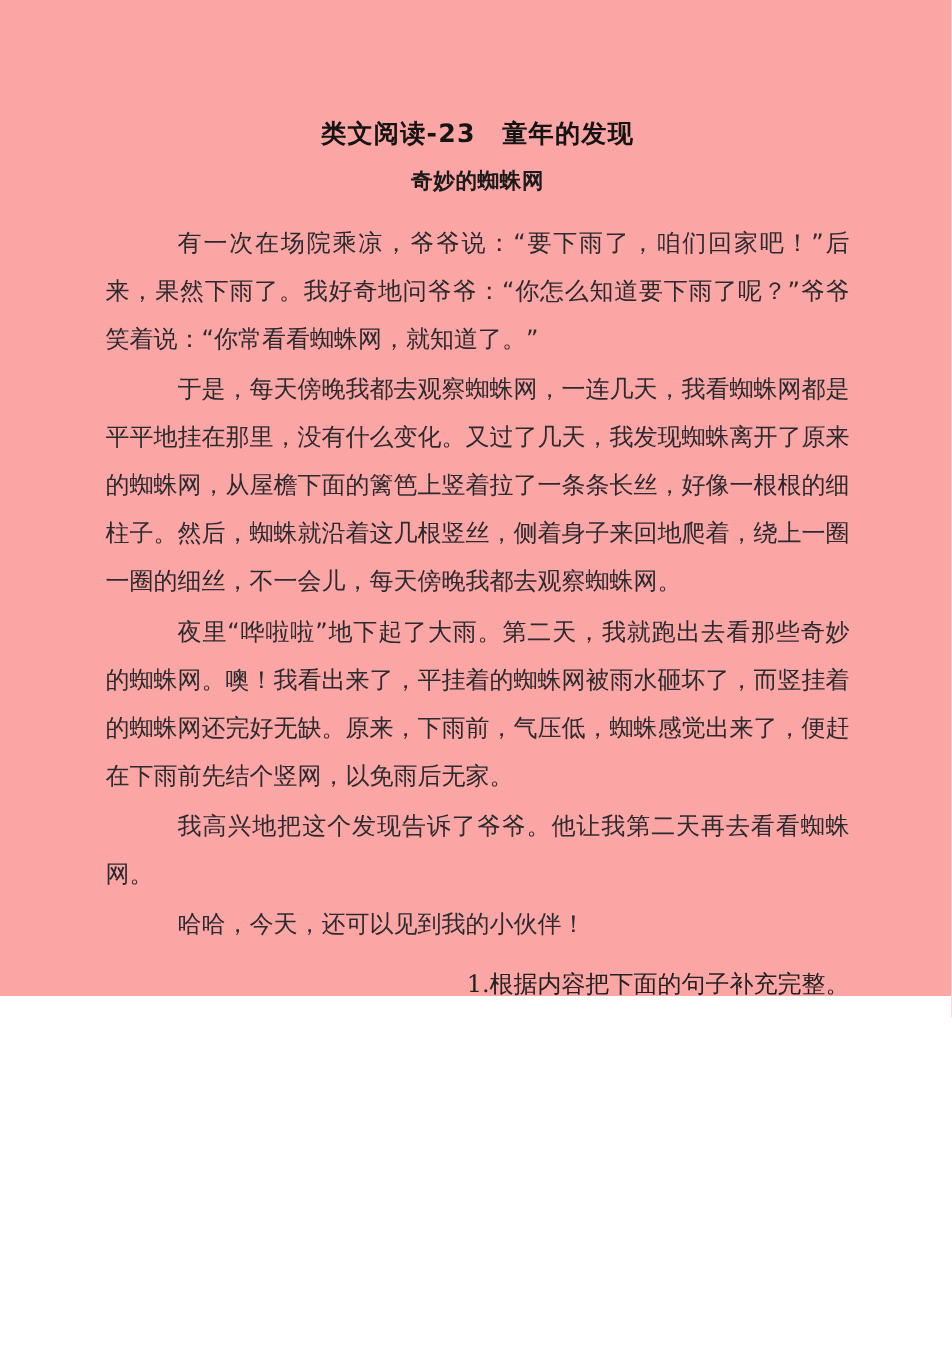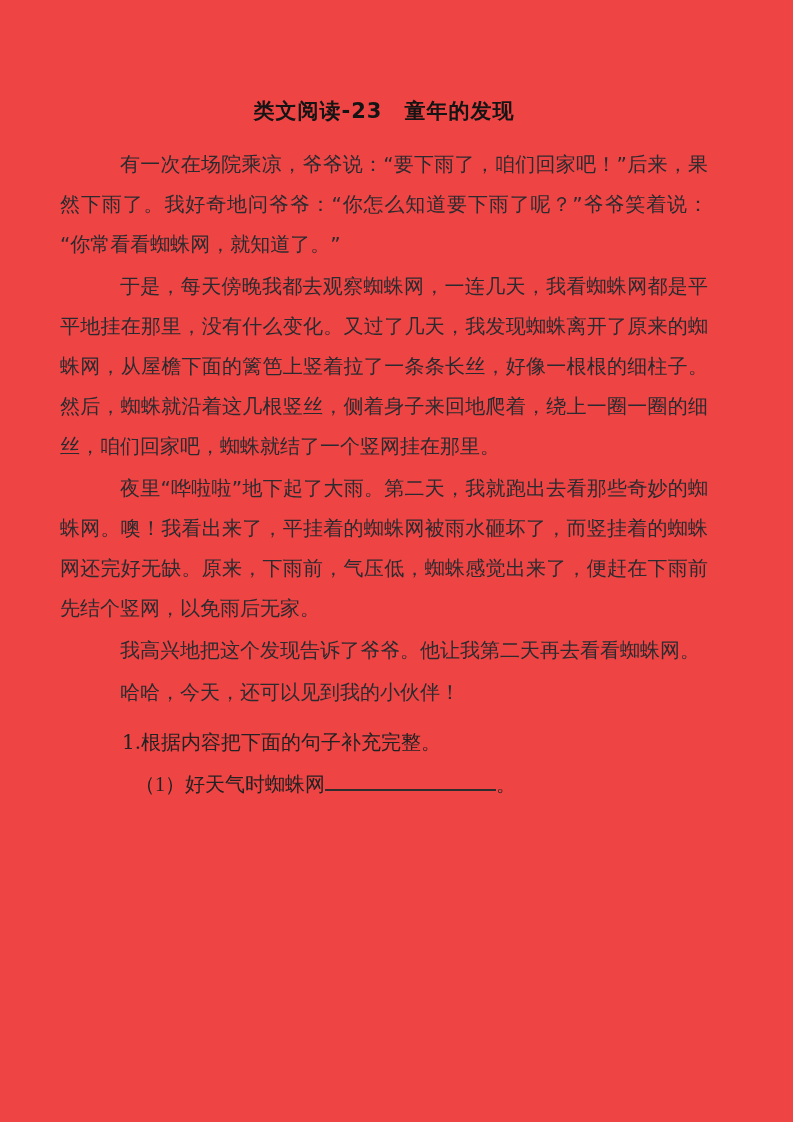--- a/index.html
+++ b/index.html
@@ -3,25 +3,25 @@
 <meta charset="utf-8">
 <style>
   html, body {
     margin: 0;
     padding: 0;
     background: #ffffff;
   }
   .page {
     position: relative;
     width: 793px;
-    height: 1122px;
+    height: 830px;
     margin: 0 auto;
-    background: #ef4444;
+    background: #fca5a5;
     box-sizing: border-box;
-    padding: 96px 85px 0 60px;
+    padding: 96px 85px 0 88px;
     font-family: "DejaVu Sans", sans-serif;
     color: #26262a;
     overflow: hidden;
   }
   .doc-title {
     margin: 0;
     text-align: center;
     font-size: 21px;
     line-height: 30px;
     font-weight: 700;
@@ -51,20 +51,21 @@
   .para + .para {
     margin-top: 2px;
   }
   .question-line {
     margin: 10px 0 0 0;
     padding-left: 62px;
     font-size: 20px;
     line-height: 40px;
     color: #222222;
     font-family: "DejaVu Serif", serif;
+    text-align: right;
   }
   .sub-item {
     margin: 2px 0 16px 0;
     padding-left: 75px;
     font-size: 20px;
     line-height: 40px;
     color: #222222;
     font-family: Liberation Serif, serif;
   }
   .blank {
@@ -75,24 +76,25 @@
     vertical-align: baseline;
   }
 </style>
 </head>
 <body>
 
 <div class="page">
 
   <h1 class="doc-title">类文阅读-23　童年的发现</h1>
 
+  <h2 class="doc-subtitle">奇妙的蜘蛛网</h2>
 
   <div class="body-text">
     <p class="para">有一次在场院乘凉，爷爷说：“要下雨了，咱们回家吧！”后来，果然下雨了。我好奇地问爷爷：“你怎么知道要下雨了呢？”爷爷笑着说：“你常看看蜘蛛网，就知道了。”</p>
-    <p class="para">于是，每天傍晚我都去观察蜘蛛网，一连几天，我看蜘蛛网都是平平地挂在那里，没有什么变化。又过了几天，我发现蜘蛛离开了原来的蜘蛛网，从屋檐下面的篱笆上竖着拉了一条条长丝，好像一根根的细柱子。然后，蜘蛛就沿着这几根竖丝，侧着身子来回地爬着，绕上一圈一圈的细丝，咱们回家吧，蜘蛛就结了一个竖网挂在那里。</p>
+    <p class="para">于是，每天傍晚我都去观察蜘蛛网，一连几天，我看蜘蛛网都是平平地挂在那里，没有什么变化。又过了几天，我发现蜘蛛离开了原来的蜘蛛网，从屋檐下面的篱笆上竖着拉了一条条长丝，好像一根根的细柱子。然后，蜘蛛就沿着这几根竖丝，侧着身子来回地爬着，绕上一圈一圈的细丝，不一会儿，每天傍晚我都去观察蜘蛛网。</p>
     <p class="para">夜里“哗啦啦”地下起了大雨。第二天，我就跑出去看那些奇妙的蜘蛛网。噢！我看出来了，平挂着的蜘蛛网被雨水砸坏了，而竖挂着的蜘蛛网还完好无缺。原来，下雨前，气压低，蜘蛛感觉出来了，便赶在下雨前先结个竖网，以免雨后无家。</p>
     <p class="para">我高兴地把这个发现告诉了爷爷。他让我第二天再去看看蜘蛛网。</p>
     <p class="para">哈哈，今天，还可以见到我的小伙伴！</p>
   </div>
 
   <p class="question-line">
     <span>1.</span><span>根据内容把下面的句子补充完整。</span>
   </p>
 
   <p class="sub-item">

